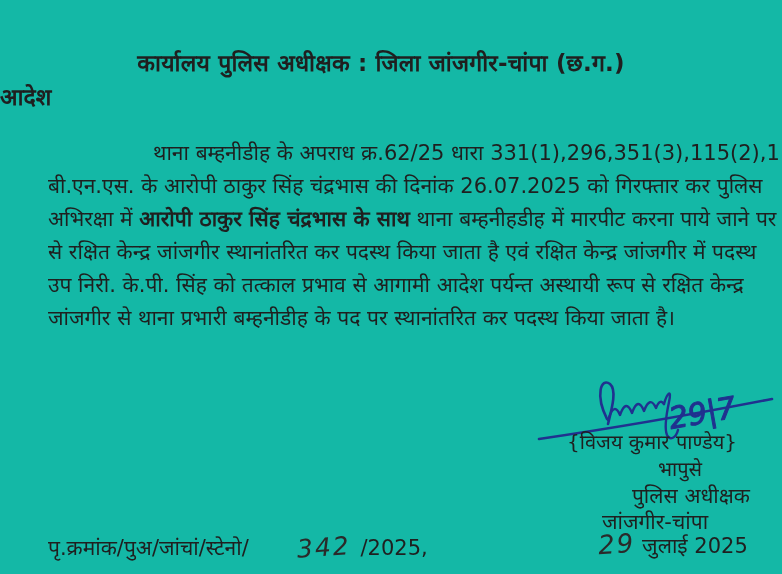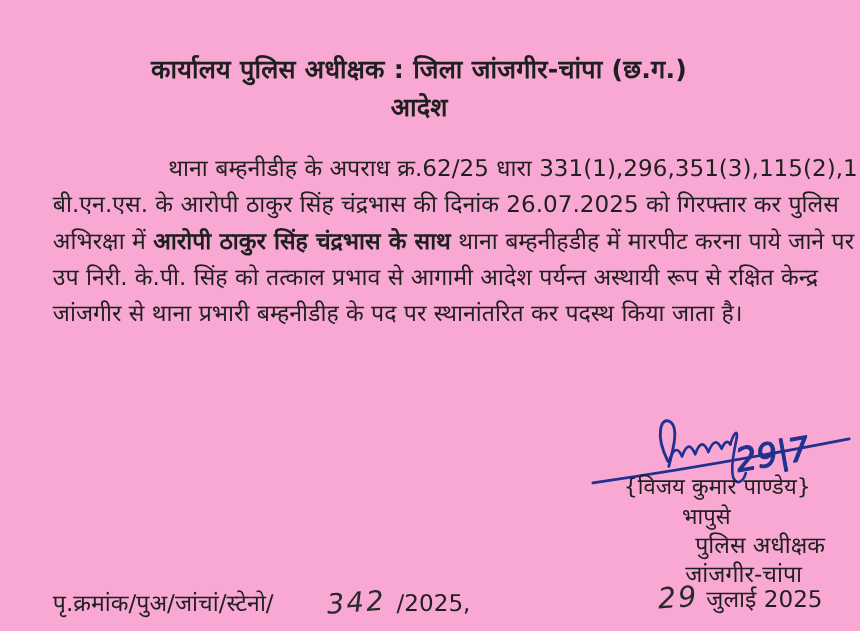--- a/index.html
+++ b/index.html
@@ -1,32 +1,31 @@
 <!DOCTYPE html>
 <html><head>
 <meta charset="utf-8">
 <style>
   html,body{margin:0;padding:0;background:#e9e9e9;}
   .page{
     position:relative;
     width:782px;height:574px;
-    background:#f9a8d4;
+    background:#14b8a6;
     font-family:"DejaVu Sans","Liberation Sans",sans-serif;
     color:#1f1f1f;
     overflow:hidden;
     box-shadow:0 0 4px rgba(0,0,0,.15);
   }
   .office-header{
     position:absolute;top:46px;left:0;width:762px;
     text-align:center;
     font-size:23px;font-weight:600;letter-spacing:.2px;
   }
   .order-title{
     position:absolute;top:80px;left:0;width:762px;
-    text-align:center;
     font-size:23px;font-weight:600;
   }
   .order-body{
     position:absolute;top:137px;left:48px;width:695px;
   }
   .body-line{
     font-size:21px;line-height:33px;
     text-align:justify;
     text-align-last:justify;
     white-space:nowrap;
@@ -34,28 +33,28 @@
   .body-line.first{padding-left:105px;}
   .body-line.last{text-align:center;text-align-last:left;}
   .body-line b{font-weight:700;}
   .sig-svg{position:absolute;left:495px;top:375px;width:280px;height:70px;}
   .sig-name{
     position:absolute;top:430px;left:557px;width:190px;
     text-align:center;font-size:20px;line-height:24px;
   }
   .sig-service{
     position:absolute;top:457px;left:620px;width:120px;
-    text-align:left;font-size:20px;line-height:24px;
+    text-align:center;font-size:20px;line-height:24px;
   }
   .sig-designation{
     position:absolute;top:484px;left:560px;width:190px;
     text-align:right;font-size:21px;line-height:24px;
   }
   .sig-district{
-    position:absolute;top:510px;left:581px;width:190px;
+    position:absolute;top:510px;left:560px;width:190px;
     text-align:center;font-size:21px;line-height:24px;
   }
   .footer-ref{
     position:absolute;top:533px;left:48px;
     font-size:21px;line-height:30px;
     display:flex;align-items:flex-start;
   }
   .handwritten{
     display:inline-block;
     font-style:italic;
@@ -82,20 +81,21 @@
 <div class="page">
 
   <div class="office-header">कार्यालय पुलिस अधीक्षक : जिला जांजगीर-चांपा (छ.ग.)</div>
 
   <div class="order-title">आदेश</div>
 
   <div class="order-body">
     <div class="body-line first">थाना बम्हनीडीह के अपराध क्र.62/25 धारा 331(1),296,351(3),115(2),118(1)</div>
     <div class="body-line">बी.एन.एस. के आरोपी ठाकुर सिंह चंद्रभास की दिनांक 26.07.2025 को गिरफ्तार कर पुलिस</div>
     <div class="body-line"><span>अभिरक्षा में</span> <b>आरोपी ठाकुर सिंह चंद्रभास के साथ</b> <span>थाना बम्हनीहडीह में मारपीट करना पाये जाने पर</span></div>
+    <div class="body-line">से रक्षित केन्द्र जांजगीर स्थानांतरित कर पदस्थ किया जाता है एवं रक्षित केन्द्र जांजगीर में पदस्थ</div>
     <div class="body-line">उप निरी. के.पी. सिंह को तत्काल प्रभाव से आगामी आदेश पर्यन्त अस्थायी रूप से रक्षित केन्द्र</div>
     <div class="body-line last">जांजगीर से थाना प्रभारी बम्हनीडीह के पद पर स्थानांतरित कर पदस्थ किया जाता है।</div>
   </div>
 
   <svg class="sig-svg" viewBox="0 0 280 70" xmlns="http://www.w3.org/2000/svg">
     <g fill="none" stroke="#20318f" stroke-linecap="round" stroke-linejoin="round">
       <path stroke-width="2.6" d="M112,44 C100,20 106,2 115,9 C122,15 117,33 113,49"></path>
       <path stroke-width="2.4" d="M113,45 Q119,26 125,40 Q131,23 137,38 Q143,21 149,36 Q155,20 161,33 Q165,23 169,29"></path>
       <path stroke-width="2.4" d="M169,29 C172,18 177,13 174,27 C171,41 169,53 172,60 C175,66 181,63 183,55"></path>
       <path stroke-width="2.6" d="M44,64 C120,53 210,37 277,24"></path>

